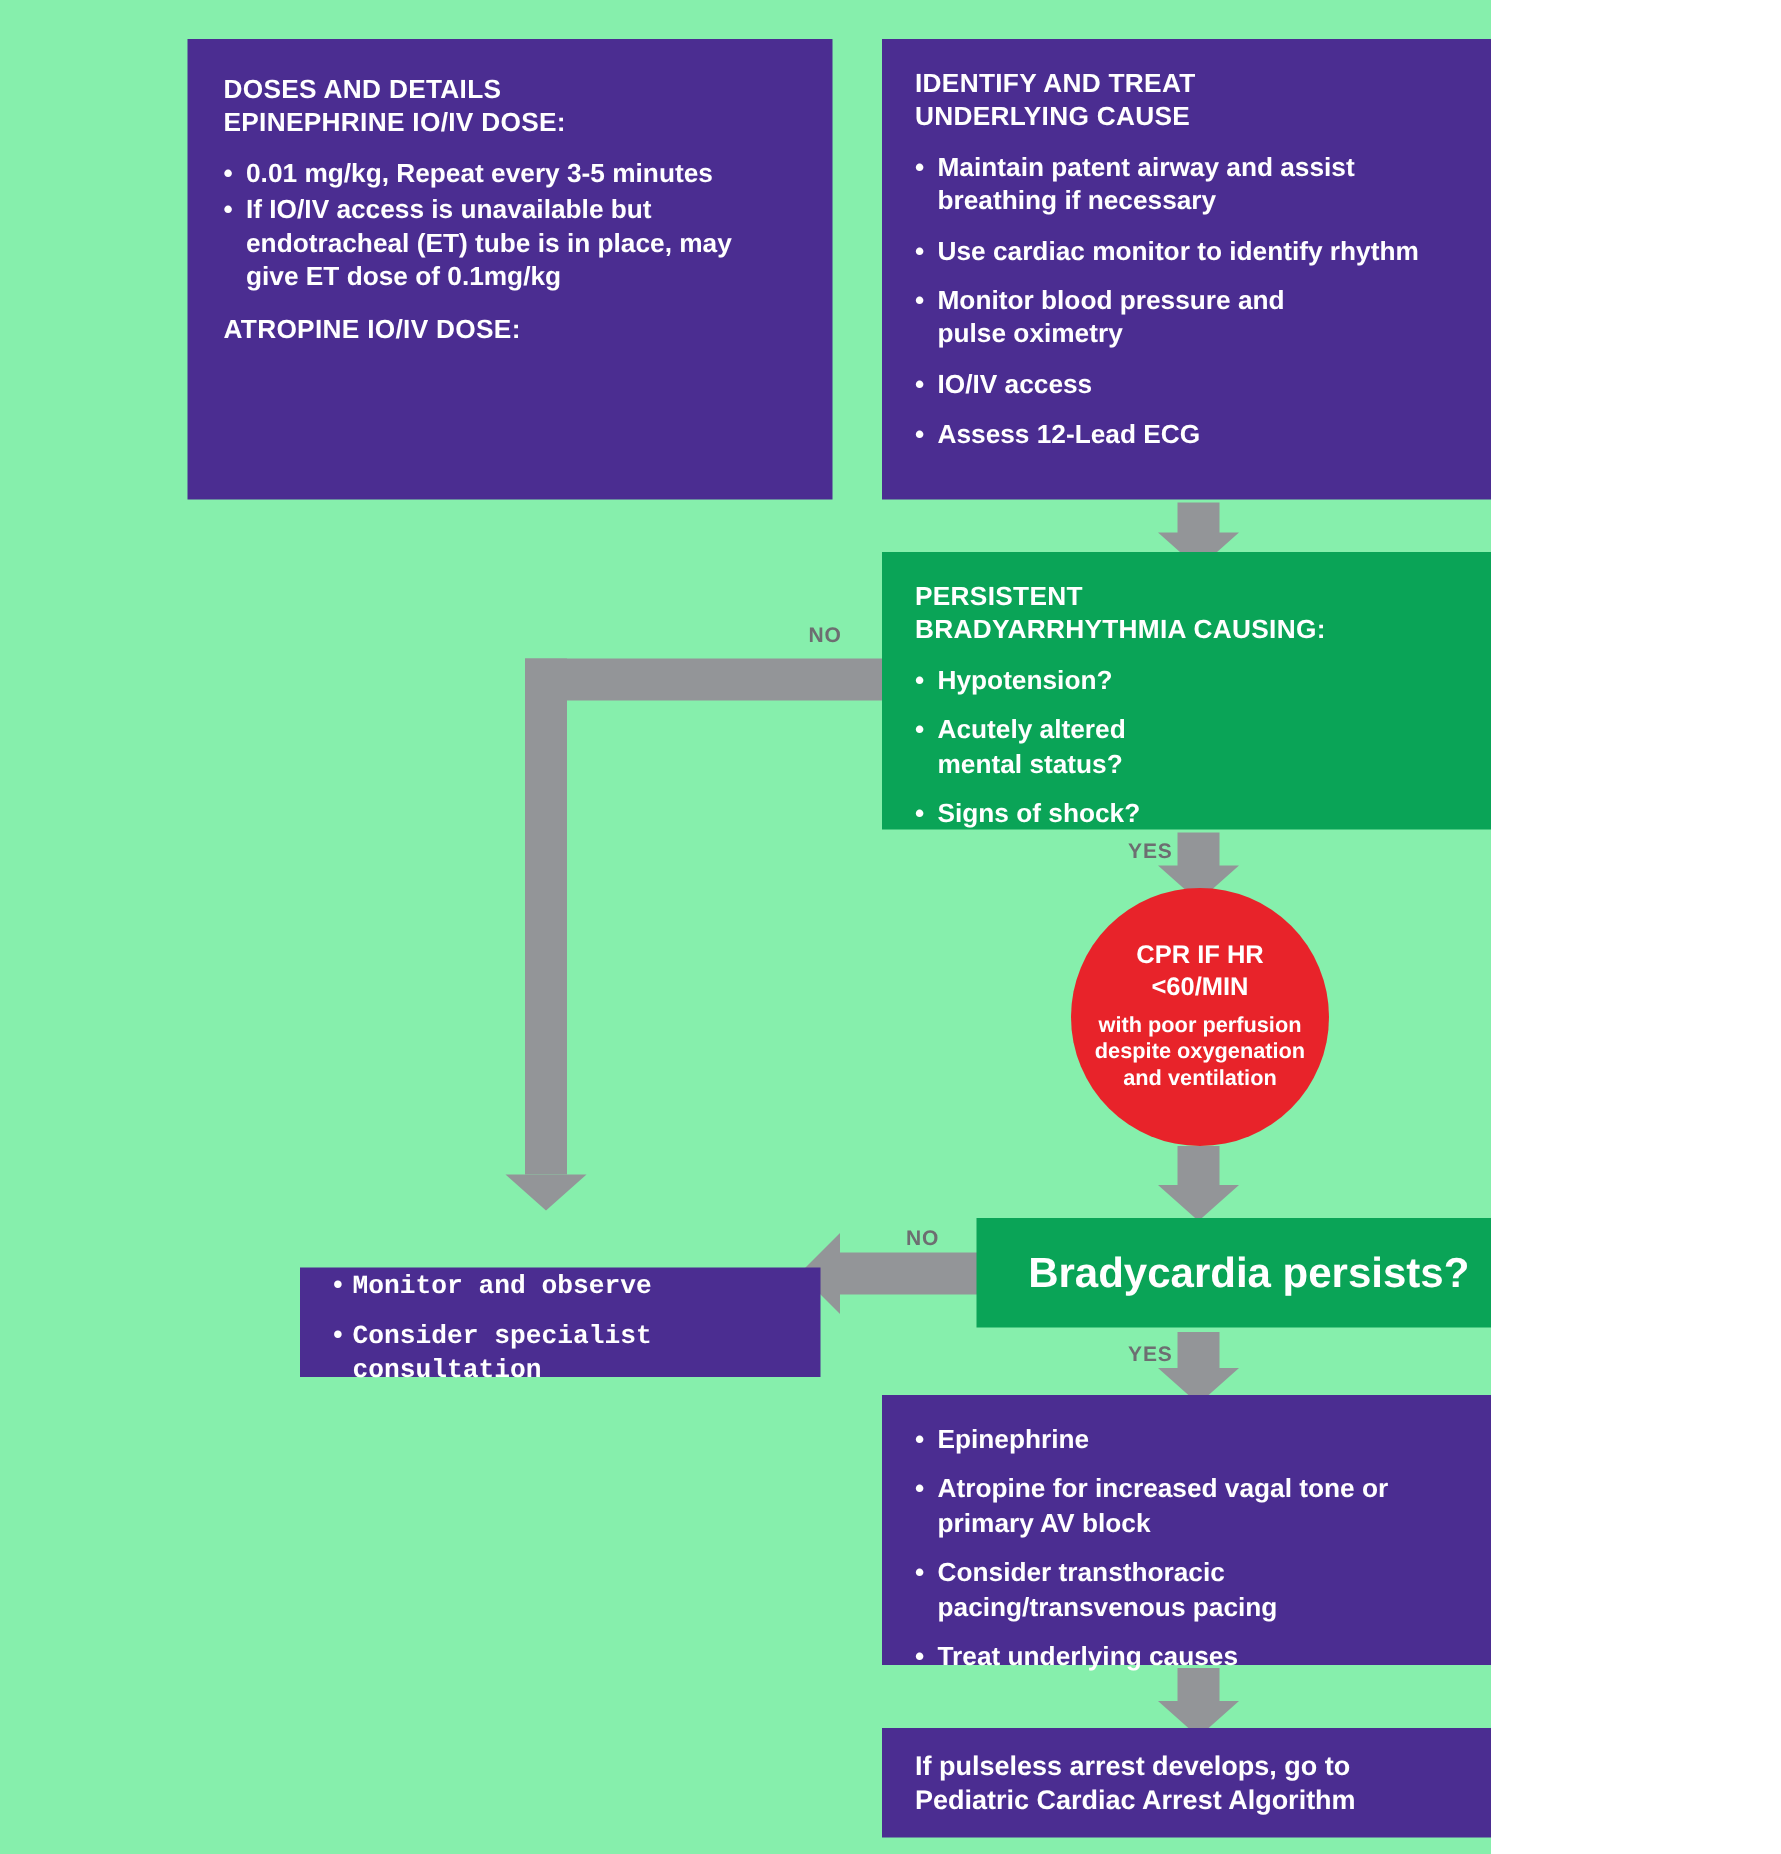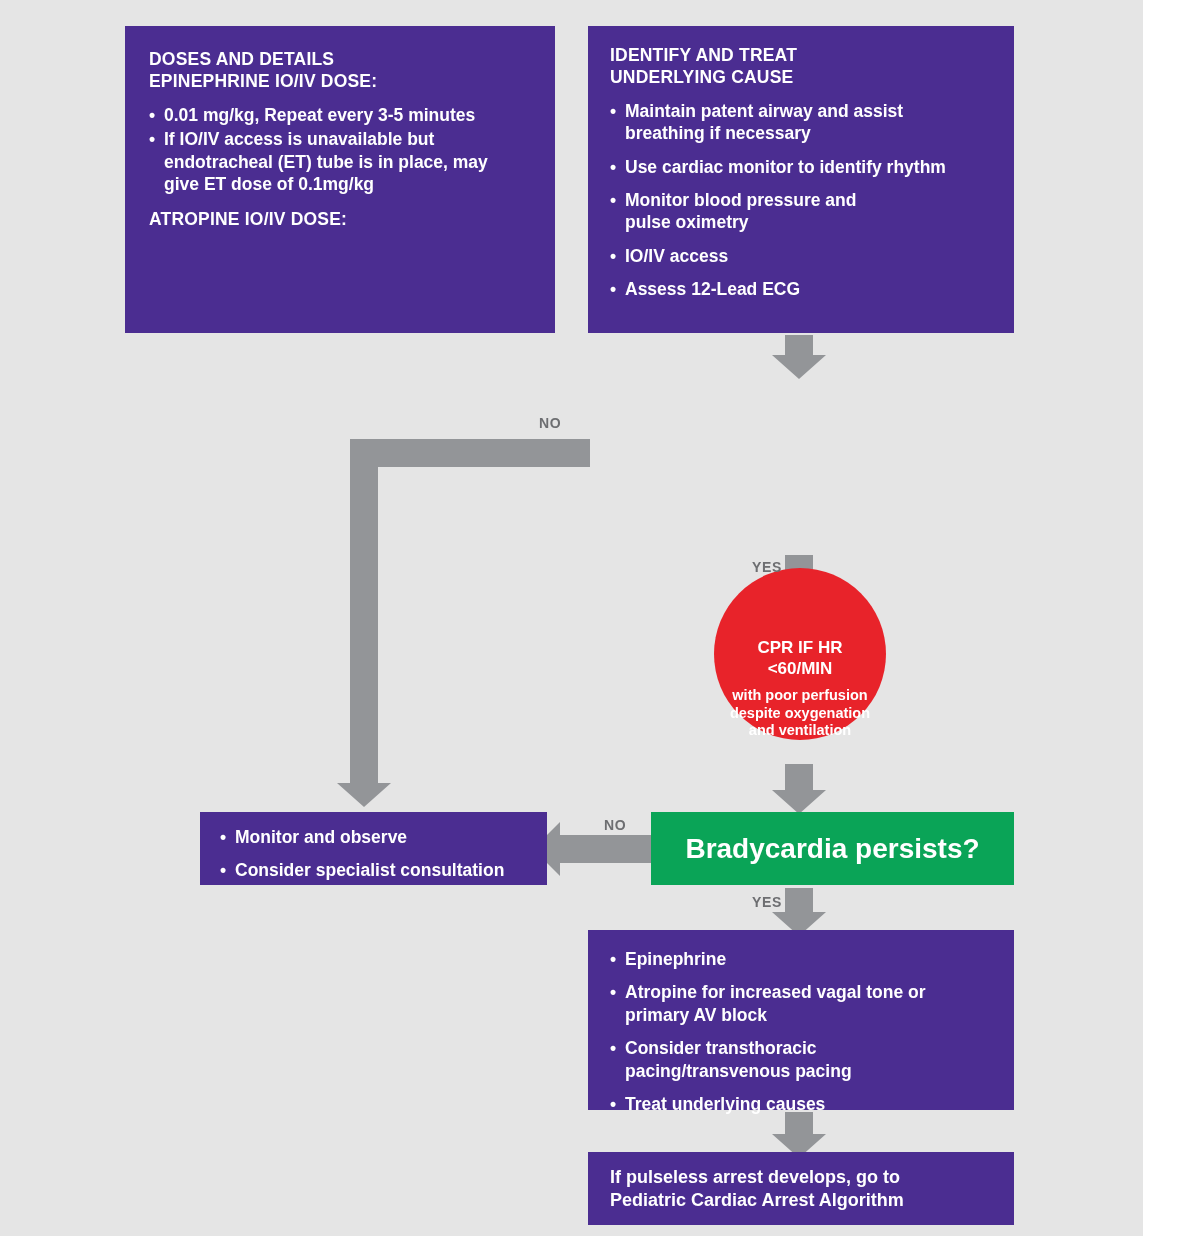--- a/index.html
+++ b/index.html
@@ -6,23 +6,23 @@
   html, body {
     margin: 0;
     padding: 0;
     background: #ffffff;
   }
   body {
     font-family: "Liberation Sans", sans-serif;
   }
   #canvas {
     position: relative;
-    width: 1143px;
+    width: 994px;
     height: 1236px;
-    background: #e5e5e5;
+    background: #86efac;
     overflow: hidden;
   }
 
   
   .node {
     position: absolute;
     box-sizing: border-box;
     color: #ffffff;
     font-weight: bold;
     z-index: 5;
@@ -194,38 +194,48 @@
       <li>IO/IV access</li>
       <li>Assess 12-Lead ECG</li>
     </ul>
   </div>
 
   <div class="arrow-down" style="left:772px; top:335px; width:54px; height:44px;">
     <div class="stem" style="width:28px; height:22px;"></div>
     <div class="head" style="top:20px;"></div>
   </div>
 
+  <div class="node green" style="left:588px; top:368px; width:426px; height:185px; padding:18px 22px 14px 22px;">
+    <div class="node-title">PERSISTENT
+BRADYARRHYTHMIA CAUSING:</div>
+    <ul class="bullets">
+      <li>Hypotension?</li>
+      <li>Acutely altered
+mental status?</li>
+      <li>Signs of shock?</li>
+    </ul>
+  </div>
 
   <div class="branch-label" style="left:539px; top:415px;">NO</div>
 
   <div class="conn" style="left:350px; top:439px; width:240px; height:28px;"></div>
 
   <div class="conn" style="left:350px; top:439px; width:28px; height:344px;"></div>
 
   <div class="arrow-down" style="left:337px; top:783px; width:54px; height:30px;">
     <div class="head" style="top:0px;"></div>
   </div>
 
   <div class="branch-label" style="left:752px; top:559px;">YES</div>
   <div class="arrow-down" style="left:772px; top:555px; width:54px; height:46px;">
     <div class="stem" style="width:28px; height:24px;"></div>
     <div class="head" style="top:22px;"></div>
   </div>
 
-  <div class="circle" style="left:714px; top:568px; width:172px; height:172px;justify-content:flex-end;">
+  <div class="circle" style="left:714px; top:592px; width:172px; height:172px;">
     <div class="c-head">CPR IF HR
 &lt;60/MIN</div>
     <div class="c-sub">with poor perfusion
 despite oxygenation
 and ventilation</div>
   </div>
 
   <div class="arrow-down" style="left:772px; top:764px; width:54px; height:50px;">
     <div class="stem" style="width:28px; height:28px;"></div>
     <div class="head" style="top:26px;"></div>
@@ -234,21 +244,21 @@
   <div class="node green centered" style="left:651px; top:812px; width:363px; height:73px;">
     <div class="big-label">Bradycardia persists?</div>
   </div>
 
   <div class="branch-label" style="left:604px; top:817px;">NO</div>
   <div class="arrow-left" style="left:533px; top:822px; width:120px; height:54px;">
     <div class="bar" style="width:96px; height:28px;"></div>
     <div class="head"></div>
   </div>
 
-  <div class="node purple" style="left:200px; top:812px; width:347px; height:73px; padding:14px 20px;">
+  <div class="node purple" style="left:200px; top:845px; width:347px; height:73px; padding:2px 20px;font-family:Liberation Mono, monospace;">
     <ul class="bullets">
       <li>Monitor and observe</li>
       <li>Consider specialist consultation</li>
     </ul>
   </div>
 
   <div class="branch-label" style="left:752px; top:894px;">YES</div>
   <div class="arrow-down" style="left:772px; top:888px; width:54px; height:48px;">
     <div class="stem" style="width:28px; height:26px;"></div>
     <div class="head" style="top:24px;"></div>

